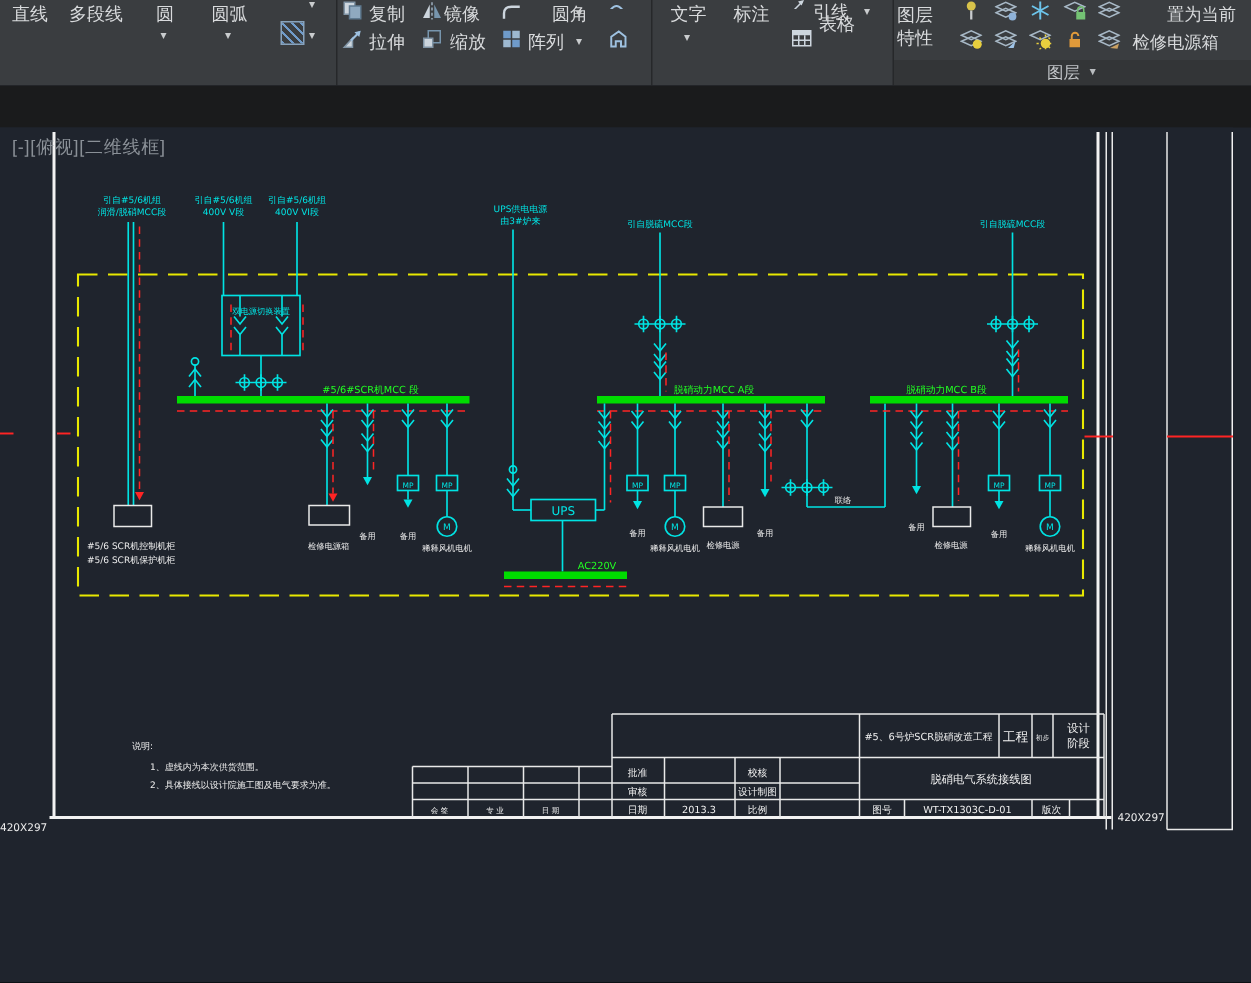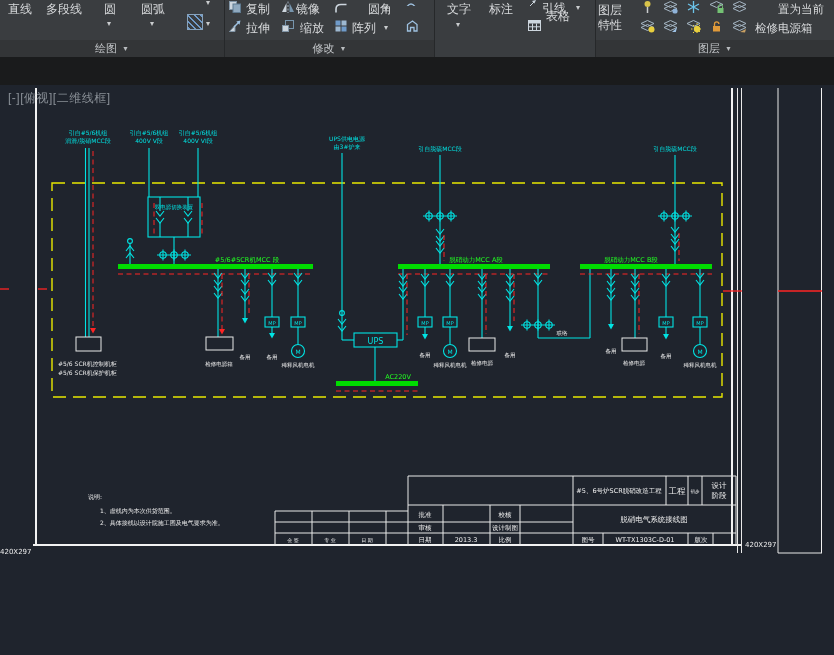--- a/index.html
+++ b/index.html
@@ -61,24 +61,20 @@
     <div class="rlabel" style="left:8px;top:1px">直线</div>
     <div class="rlabel" style="left:46px;top:1px">多段线</div>
     <div class="rlabel" style="left:104px;top:1px">圆</div>
     <div class="caret" style="left:107px;top:19px">▾</div>
     <div class="rlabel" style="left:141px;top:1px">圆弧</div>
     <div class="caret" style="left:150px;top:19px">▾</div>
 
     <div class="caret" style="left:206px;top:-2px">▾</div>
     <div class="ricon hatchic" style="left:187px;top:14px"></div>
     <div class="caret" style="left:206px;top:19px">▾</div>
-    <div class="ptitle" style="left:0;width:224px">
-      <span>绘图</span>
-      <span class="pc">▼</span>
-    </div>
     <div class="sep" style="left:224px"></div>
 
     <div class="ricon" style="left:228px;top:0">
       <svg width="14" height="14">
           <rect x="1.5" y="1.5" width="7" height="8" fill="#cdd6de" stroke="#8195a6"></rect>
           <rect x="5" y="4" width="7.5" height="8.5" fill="#8fa9bf" stroke="#5f7a90"></rect>
         </svg>
     </div>
     <div class="rlabel" style="left:246px;top:1px">复制</div>
     <div class="ricon" style="left:281px;top:0">
@@ -123,24 +119,20 @@
           <rect x="1.5" y="7.5" width="5" height="5" fill="#9db8d0"></rect>
           <rect x="7.5" y="7.5" width="5" height="5" fill="#6f9bca"></rect>
         </svg>
     </div>
     <div class="rlabel" style="left:352px;top:20px">阵列</div>
     <div class="caret" style="left:384px;top:23px">▾</div>
     <div class="ricon" style="left:405px;top:18px">
       <svg width="15" height="15">
           <path d="M2.5,13 V6.5 L7.5,3 L12,6.5 V13 H9 V9.5 H5.5 V13 Z" fill="none" stroke="#9ec1e0" stroke-width="1.3"></path>
         </svg>
-    </div>
-    <div class="ptitle" style="left:225px;width:209px">
-      <span>修改</span>
-      <span class="pc">▼</span>
     </div>
     <div class="sep" style="left:434px"></div>
 
     <div class="rlabel" style="left:447px;top:1px">文字</div>
     <div class="caret" style="left:456px;top:20px">▾</div>
     <div class="rlabel" style="left:489px;top:1px">标注</div>
     <div class="ricon" style="left:527px;top:-4px;width:14px;height:10px;overflow:hidden">
       <svg width="14" height="14">
           <path d="M1,12 L8,5" stroke="#cdd6de"></path>
           <path d="M9,4 l-4,1 2.4,2.6 Z" fill="#cdd6de"></path>

